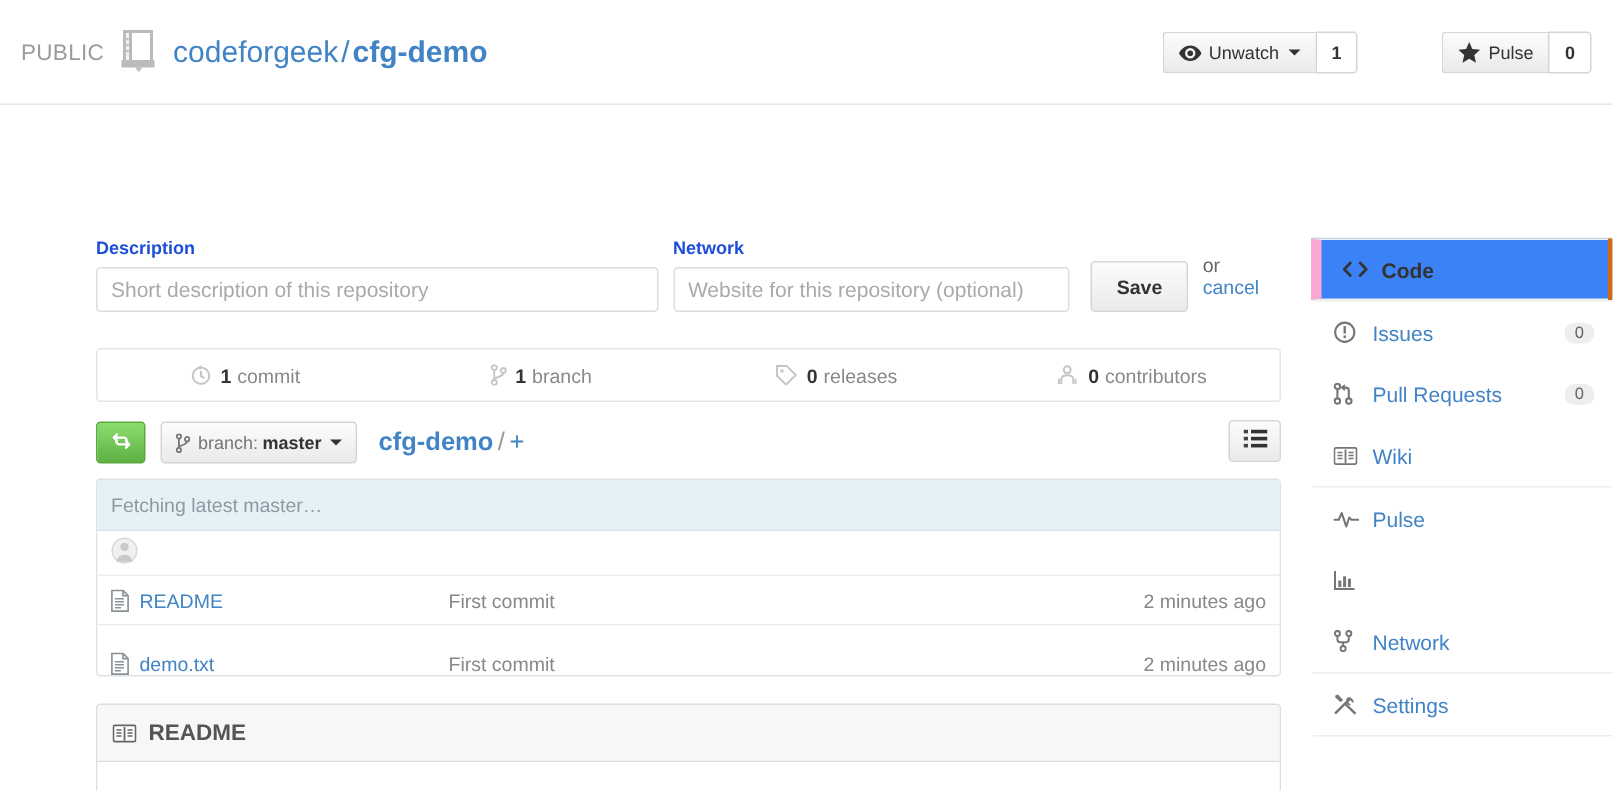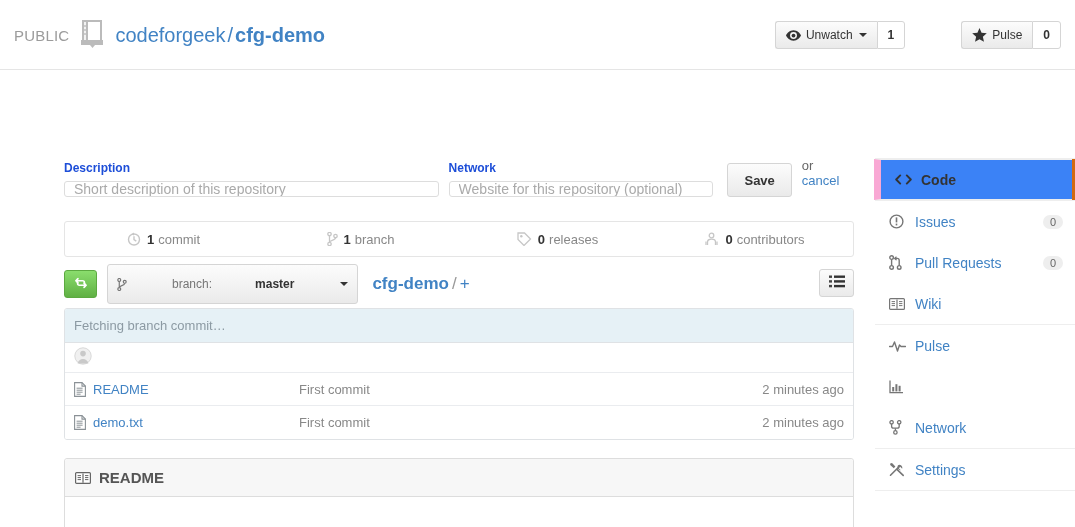--- a/index.html
+++ b/index.html
@@ -108,21 +108,21 @@
   
   .edit-form { display: flex; align-items: flex-end; }
   .field { display: flex; flex-direction: column; }
   .field-desc { width: 379px; margin-right: 10px; }
   .field-site { width: 268px; margin-right: 14px; }
   .field-label {
     font-size: 12px; font-weight: bold; color: #1d4ed8;
     margin-bottom: 6px;
   }
   .field input {
-    height: 16px;
+    height: 30px;
     border: 1px solid #ddd;
     border-radius: 3px;
     padding: 0 9px;
     font-size: 14px;
     font-family: "Liberation Sans", sans-serif;
     color: #333;
     background: #fff;
     outline: none;
     width: 100%;
   }
@@ -169,29 +169,28 @@
   .pr-btn {
     width: 33px; height: 28px;
     background: linear-gradient(#8add6d, #60b044);
     border: 1px solid #5ca941;
     border-radius: 3px;
     display: flex; align-items: center; justify-content: center;
     cursor: pointer;
     margin-right: 10px;
   }
   .branch-select {
-    height: 40px;
+    height: 28px;
     padding: 0 9px;
     background: linear-gradient(#fcfcfc, #eaeaea);
     border: 1px solid #d5d5d5;
     border-radius: 3px;
     display: flex; align-items: center;
     font-size: 12px; color: #767676;
     cursor: pointer;
-    gap: 40px;
   }
   .branch-select .ico { margin-right: 5px; display:inline-flex; }
   .branch-select b { color: #333; margin-left: 3px; }
   .breadcrumb {
     margin-left: 14px;
     font-size: 17px;
     color: #4183c4;
     font-weight: bold;
   }
   .breadcrumb .bsep { color: #999; font-weight: normal; padding: 0 3px; }
@@ -231,21 +230,21 @@
     background: #fff;
   }
   .file-row {
     height: 33px;
     display: flex; align-items: center;
     border-bottom: 1px solid #eaecef;
     padding: 0 9px;
     font-size: 13px;
     background: #fff;
   }
-  .file-row:last-child { border-bottom: none; }
+  .file-row:last-child { border-bottom: none; align-items: flex-end; }
   .fr-name { width: 225px; display: flex; align-items: center; }
   .fr-name .ico { margin-right: 7px; display:inline-flex; }
   .fr-name a { color: #4183c4; text-decoration: none; cursor: pointer; }
   .fr-msg { flex: 1; color: #888; }
   .fr-age { color: #888; text-align: right; white-space: nowrap; }
 
   
   .readme-box {
     margin-top: 18px;
     border: 1px solid #ddd;
@@ -473,21 +472,21 @@
             <rect x="5" y="5.2" width="11" height="2.4" fill="#333"></rect>
             <rect x="0" y="9.9" width="3" height="2.4" fill="#444"></rect>
             <rect x="5" y="9.9" width="11" height="2.4" fill="#333"></rect>
           </svg>
         </span>
       </div>
     </div>
 
     <div class="file-box">
       <div class="commit-tease">
-        <span>Fetching branch commit…</span>
+        <span>Fetching latest master…</span>
       </div>
       <div class="avatar-row">
         <span>
           <svg width="18" height="18" viewBox="0 0 18 18">
             <circle cx="9" cy="9" r="8.2" fill="#f0f0f0" stroke="#d8d8d8" stroke-width="1"></circle>
             <circle cx="9" cy="6.6" r="2.8" fill="#c9c9c9"></circle>
             <path d="M3.6 16.5c.6-3 2.8-4.6 5.4-4.6s4.8 1.6 5.4 4.6z" fill="#c9c9c9"></path>
           </svg>
         </span>
       </div>

